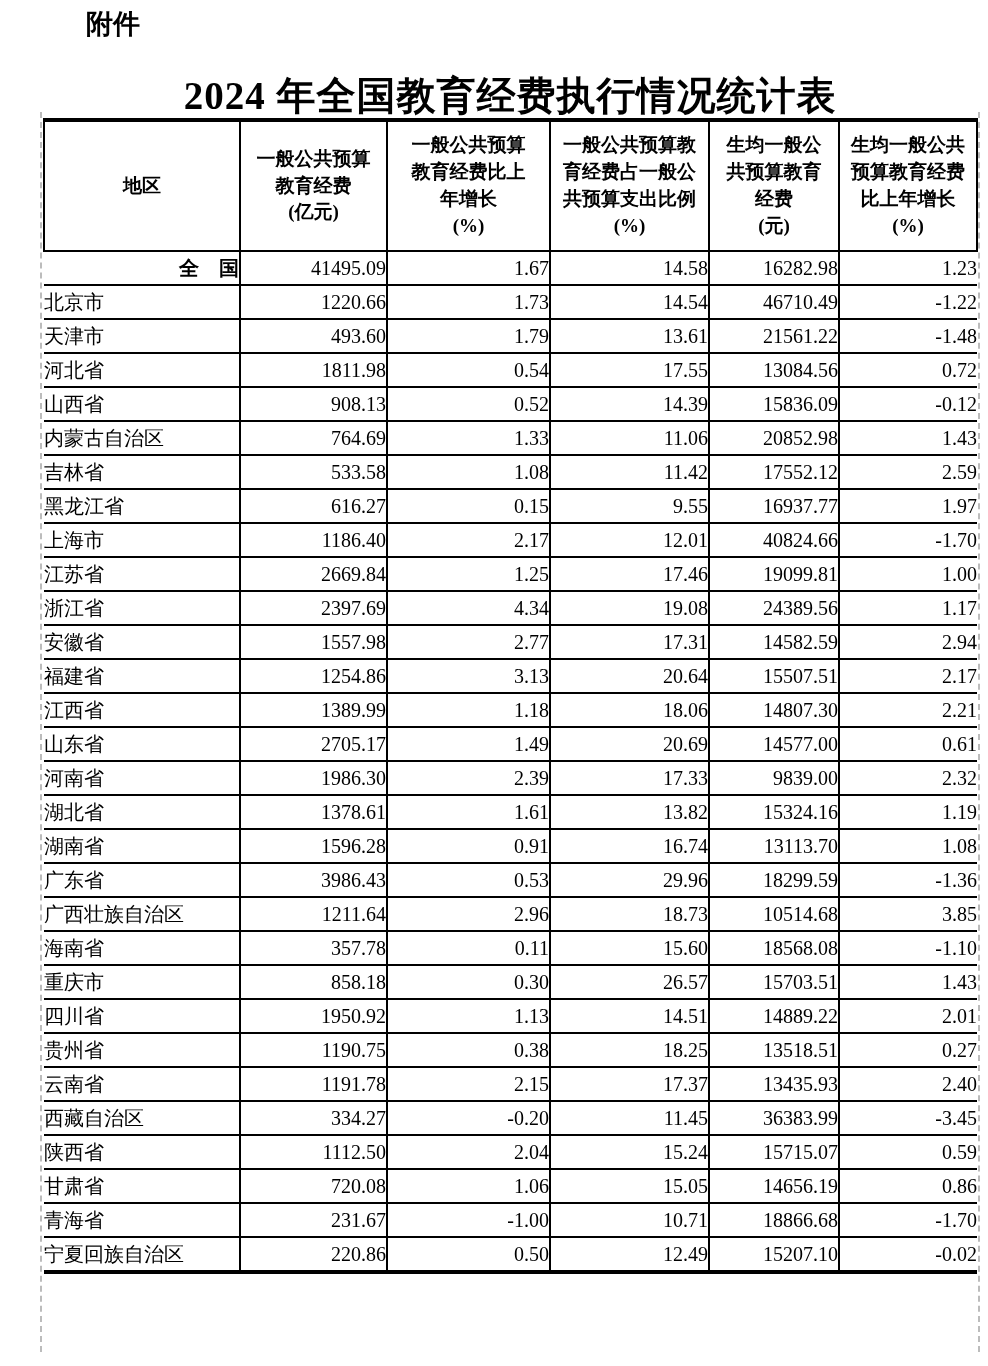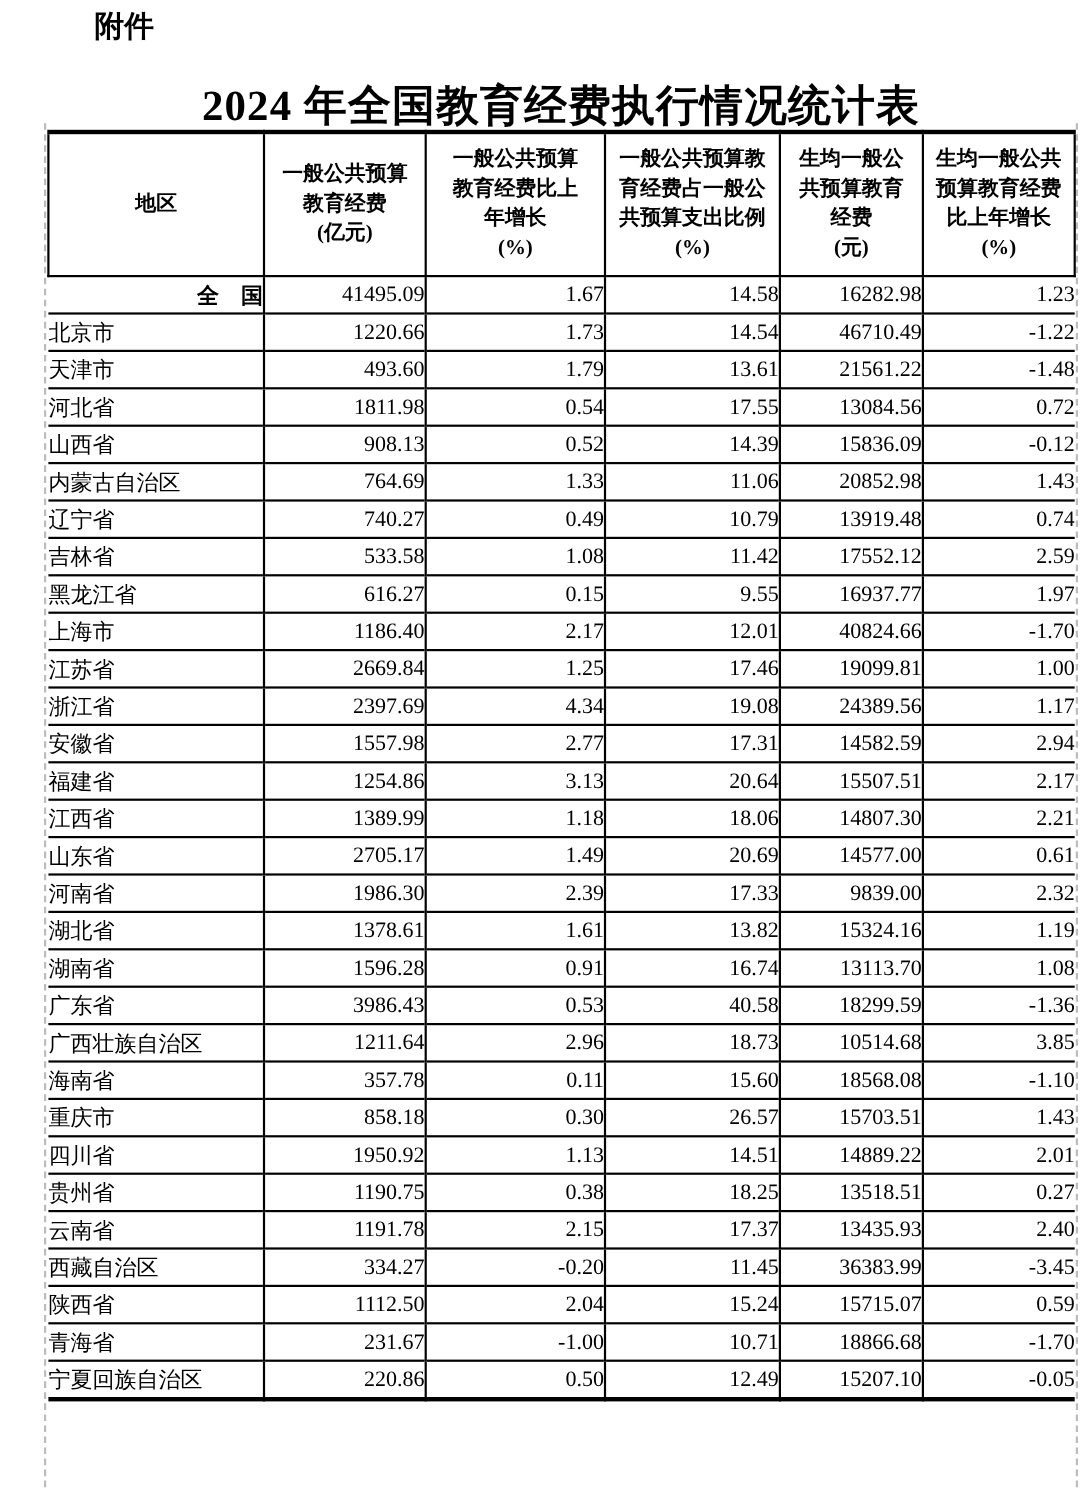--- a/index.html
+++ b/index.html
@@ -165,28 +165,20 @@
         </tr>
         <tr>
           <td class="region">内蒙古自治区</td>
           <td class="num">764.69</td>
           <td class="num">1.33</td>
           <td class="num">11.06</td>
           <td class="num">20852.98</td>
           <td class="num">1.43</td>
         </tr>
         <tr>
-          <td class="region">辽宁省</td>
-          <td class="num">740.27</td>
-          <td class="num">0.49</td>
-          <td class="num">10.79</td>
-          <td class="num">13919.48</td>
-          <td class="num">0.74</td>
-        </tr>
-        <tr>
           <td class="region">吉林省</td>
           <td class="num">533.58</td>
           <td class="num">1.08</td>
           <td class="num">11.42</td>
           <td class="num">17552.12</td>
           <td class="num">2.59</td>
         </tr>
         <tr>
           <td class="region">黑龙江省</td>
           <td class="num">616.27</td>
@@ -272,21 +264,21 @@
           <td class="num">1596.28</td>
           <td class="num">0.91</td>
           <td class="num">16.74</td>
           <td class="num">13113.70</td>
           <td class="num">1.08</td>
         </tr>
         <tr>
           <td class="region">广东省</td>
           <td class="num">3986.43</td>
           <td class="num">0.53</td>
-          <td class="num">40.58</td>
+          <td class="num">29.96</td>
           <td class="num">18299.59</td>
           <td class="num">-1.36</td>
         </tr>
         <tr>
           <td class="region">广西壮族自治区</td>
           <td class="num">1211.64</td>
           <td class="num">2.96</td>
           <td class="num">18.73</td>
           <td class="num">10514.68</td>
           <td class="num">3.85</td>
@@ -341,30 +333,38 @@
         </tr>
         <tr>
           <td class="region">陕西省</td>
           <td class="num">1112.50</td>
           <td class="num">2.04</td>
           <td class="num">15.24</td>
           <td class="num">15715.07</td>
           <td class="num">0.59</td>
         </tr>
         <tr>
+          <td class="region">甘肃省</td>
+          <td class="num">720.08</td>
+          <td class="num">1.06</td>
+          <td class="num">15.05</td>
+          <td class="num">14656.19</td>
+          <td class="num">0.86</td>
+        </tr>
+        <tr>
           <td class="region">青海省</td>
           <td class="num">231.67</td>
           <td class="num">-1.00</td>
           <td class="num">10.71</td>
           <td class="num">18866.68</td>
           <td class="num">-1.70</td>
         </tr>
         <tr>
           <td class="region">宁夏回族自治区</td>
           <td class="num">220.86</td>
           <td class="num">0.50</td>
           <td class="num">12.49</td>
           <td class="num">15207.10</td>
-          <td class="num">-0.05</td>
+          <td class="num">-0.02</td>
         </tr>
       </tbody>
   </table>
 </div>
 
 </body></html>

